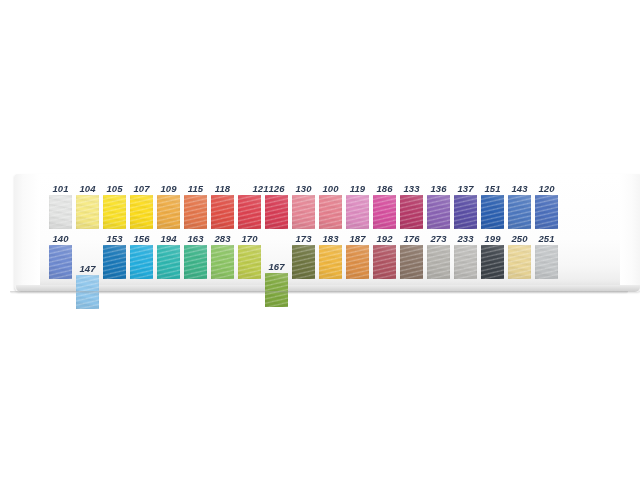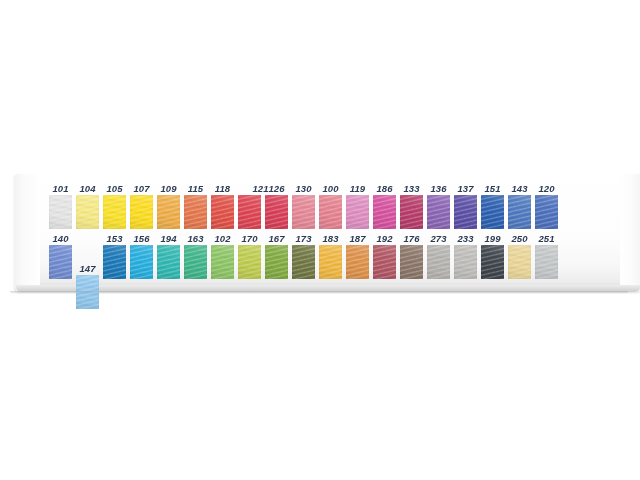--- a/index.html
+++ b/index.html
@@ -260,29 +260,29 @@
           </div>
           <div class="swatch-cell">
             <div class="swatch-label" style="color: rgb(44, 58, 82);">194</div>
             <div class="swatch-chip" style="background-color: rgb(46, 183, 176);"></div>
           </div>
           <div class="swatch-cell">
             <div class="swatch-label" style="color: rgb(44, 58, 82);">163</div>
             <div class="swatch-chip" style="background-color: rgb(61, 180, 137);"></div>
           </div>
           <div class="swatch-cell">
-            <div class="swatch-label" style="color: rgb(44, 58, 82);">102</div>
+            <div class="swatch-label" style="color: rgb(44, 58, 82);">283</div>
             <div class="swatch-chip" style="background-color: rgb(139, 196, 99);"></div>
           </div>
           <div class="swatch-cell">
             <div class="swatch-label" style="color: rgb(44, 58, 82); text-align: right;">170</div>
             <div class="swatch-chip" style="background-color: rgb(189, 203, 76);"></div>
           </div>
           <div class="swatch-cell">
-            <div class="swatch-label" style="color: rgb(44, 58, 82);">167</div>
+            <div class="swatch-label" style="color: rgb(44, 58, 82); margin-top: 28px;">167</div>
             <div class="swatch-chip" style="background-color: rgb(127, 169, 62);"></div>
           </div>
           <div class="swatch-cell">
             <div class="swatch-label" style="color: rgb(44, 58, 82);">173</div>
             <div class="swatch-chip" style="background-color: rgb(110, 117, 64);"></div>
           </div>
           <div class="swatch-cell">
             <div class="swatch-label" style="color: rgb(44, 58, 82);">183</div>
             <div class="swatch-chip" style="background-color: rgb(239, 182, 63);"></div>
           </div>

